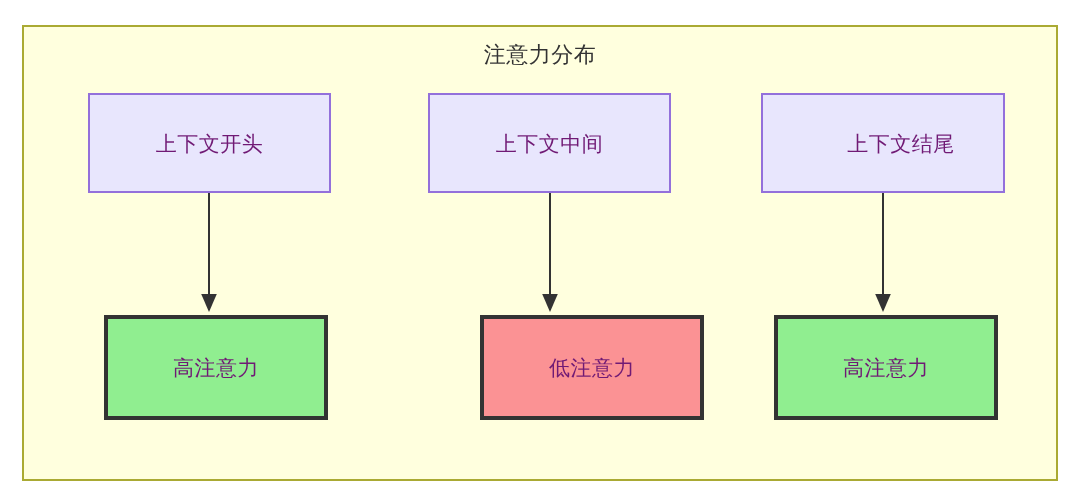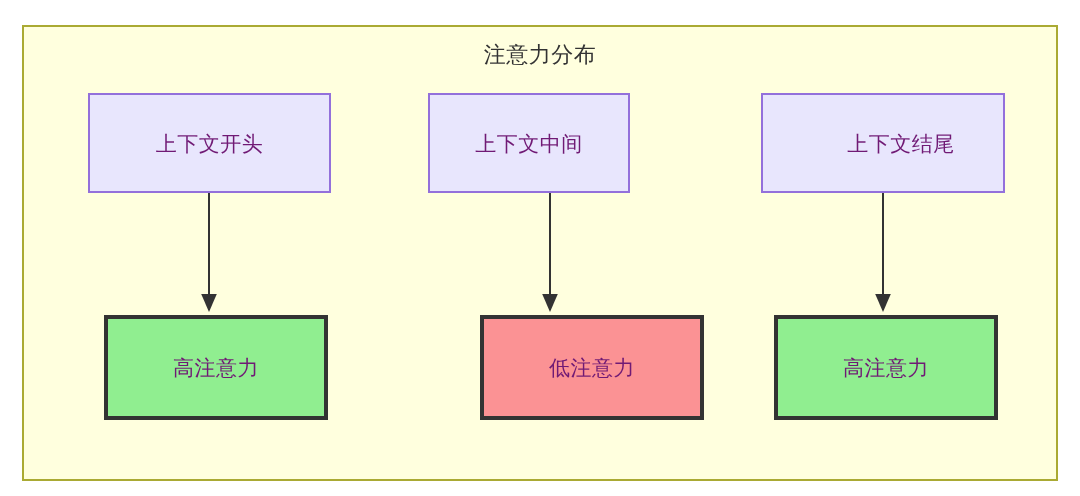--- a/index.html
+++ b/index.html
@@ -75,21 +75,21 @@
     background: #90ee90;
   }
 
   .node.low {
     background: #fb9294;
     margin-left: 40px;
   }
 
   
   #ctx-0 { left: 88px;  top: 93px;  width: 243px; }
-  #ctx-1 { left: 428px; top: 93px;  width: 202px; }
+  #ctx-1 { left: 428px; top: 93px;  width: 243px; }
   #ctx-2 { left: 761px; top: 93px;  width: 244px; padding-left: 36px; }
 
   
   #att-0 { left: 104px; top: 315px; width: 224px; }
   #att-1 { left: 440px; top: 315px; width: 224px; }
   #att-2 { left: 774px; top: 315px; width: 224px; }
 
   
   .edges {
     position: absolute;

